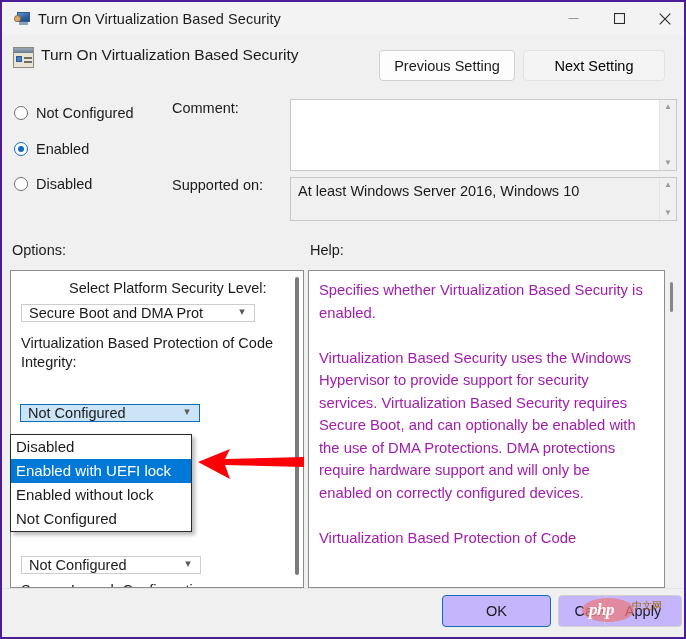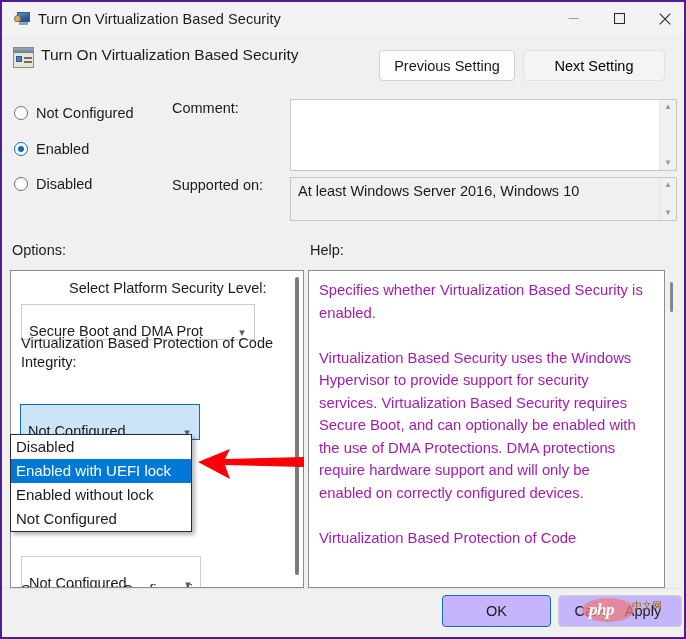--- a/index.html
+++ b/index.html
@@ -155,23 +155,23 @@
   .opt-label {
     position: absolute; font-size: 14.5px; color: #1b1b1b;
     line-height: 19px;
   }
   #opt-lbl-1 { left: 10px; top: 8px; margin-left: 48px; }
   #opt-lbl-2 { left: 10px; top: 63px; width: 262px; }
   #opt-lbl-3 { left: 42px; top: 237px; }
   #opt-lbl-4 { left: 10px; top: 296px; margin-top: 14px; }
 
   .combo {
-    position: absolute; height: 36px;
+    position: absolute; height: 18px;
     border: 1px solid #cdcdcd; background: #ffffff;
-    display: flex; align-items: flex-end;
+    display: flex; align-items: flex-start;
     font-size: 14.5px; color: #1b1b1b;
   }
   .combo .ctext { flex: 1; padding-left: 7px; white-space: nowrap; overflow: hidden; }
   .combo .chev { width: 24px; text-align: center; font-size: 11px; color: #5a5a5a; }
   #combo-platform { left: 10px; top: 33px; width: 234px; }
   #combo-codeint {
     left: 9px; top: 133px; width: 180px;
     background: #cce4f7; border: 1px solid #0f6cbd;
   }
   #combo-credguard { left: 10px; top: 285px; width: 180px; }

